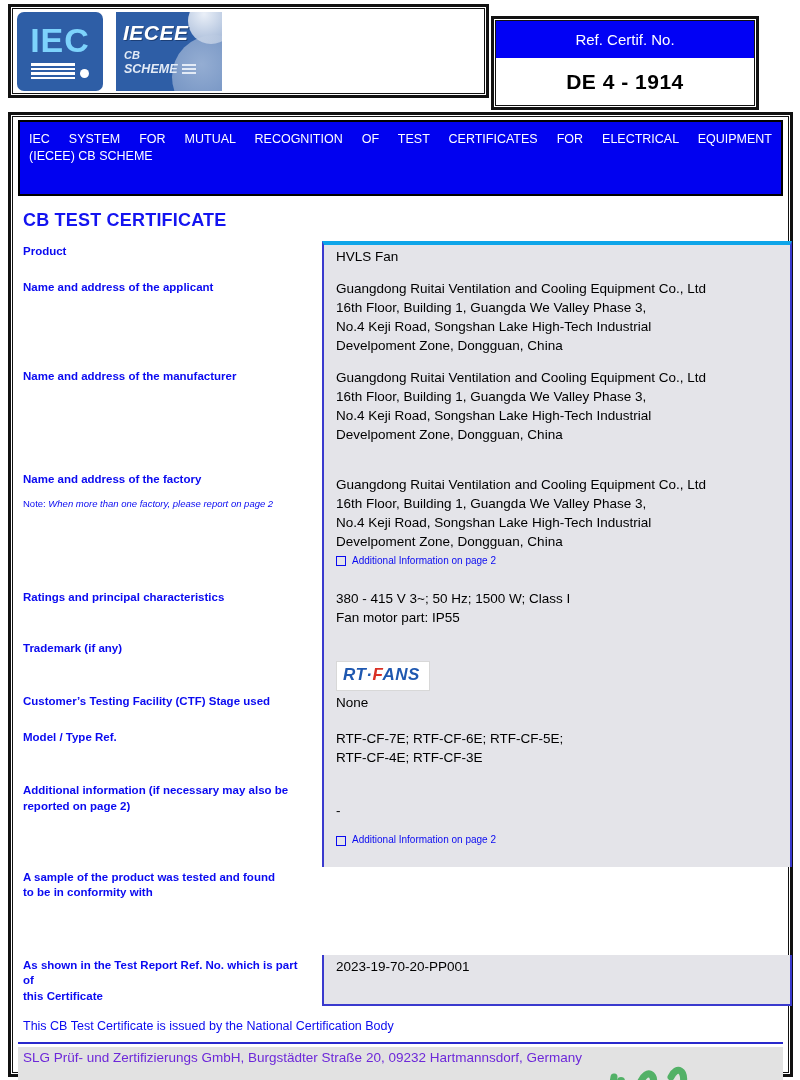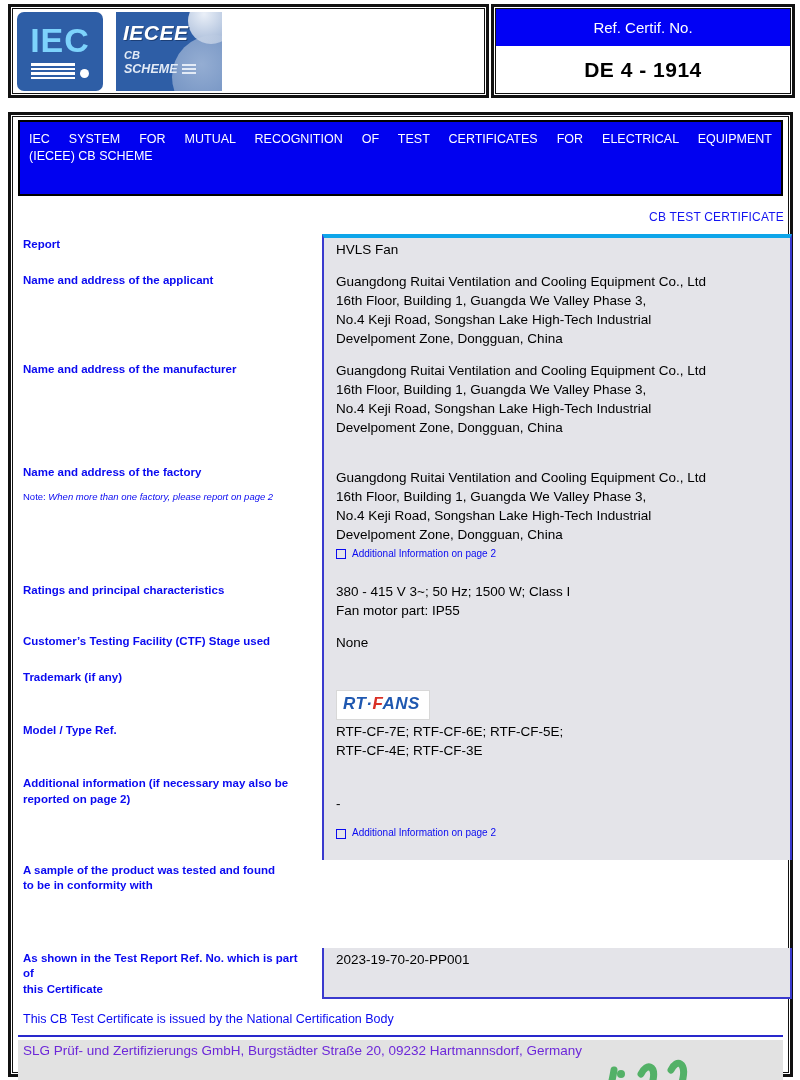--- a/index.html
+++ b/index.html
@@ -30,37 +30,37 @@
     border-radius: 50%; background: radial-gradient(circle at 35% 35%, #e8eef7, #7e9ac4); opacity: .55; }
   .iecee-title { position: relative; font-size: 21px; font-weight: bold; font-style: italic;
     margin: 9px 0 0 7px; letter-spacing: .5px; text-shadow: 1px 1px 0 #1c3f77; }
   .iecee-sub1 { position: relative; font-size: 11px; font-weight: bold; font-style: italic;
     margin: 4px 0 0 8px; color: #e3ebf6; }
   .iecee-sub2 { position: relative; font-size: 12.5px; font-weight: bold; font-style: italic;
     margin: 1px 0 0 8px; color: #e3ebf6; display: flex; align-items: center; gap: 5px; }
   .iecee-eq { display: inline-flex; flex-direction: column; gap: 2px; }
   .iecee-eq i { display: block; width: 14px; height: 2px; background: #e3ebf6; }
 
-  .hdr-right { left: 491px; top: 4px; width: 304px; height: 94px; }
+  .hdr-right { left: 491px; top: 16px; width: 268px; height: 94px; }
   .hdr-right .innerb { display: flex; flex-direction: column; }
   .ref-bar { height: 37px; background: #0101f5; color: #fff; display: flex;
     align-items: center; justify-content: center; font-size: 15px; }
   .ref-val { flex: 1; display: flex; align-items: center; justify-content: center;
     font-size: 21px; font-weight: bold; letter-spacing: .5px; color: #000; }
 
   
   .main-box { left: 8px; top: 112px; width: 785px; height: 965px; }
   .main-box .innerb { padding: 2px 4px; }
 
   .banner { margin: 1px; border: 2px solid #000; background: #0101f0; color: #fff;
     padding: 9px 9px 29px 9px; font-size: 12.5px; line-height: 1.35; }
   .banner-line1 { text-align: justify; text-align-last: justify; }
 
-  .cert-title { color: #1414f0; font-size: 12px; font-weight: 400; letter-spacing: .2px;
-    margin: 14px 0 10px 6px; text-align: right; }
+  .cert-title { color: #1414f0; font-size: 18px; font-weight: 700; letter-spacing: .2px;
+    margin: 14px 0 10px 6px; }
 
   .fields { margin-left: 6px; }
   .frow { display: grid; grid-template-columns: 299px 470px; }
   .lcell { padding: 3px 12px 0 0; color: #0a0af0; font-weight: bold; font-size: 11.5px;
     line-height: 1.35; white-space: pre-line; }
   .vcell { background: #e4e4e9; border-left: 2px solid #3a3ace; border-right: 2px solid #3a3ace;
     padding: 2px 12px 0; font-size: 13.5px; line-height: 1.42; color: #000; white-space: pre-line; }
   .vtop { border-top: 4px solid #0ea5e9; }
   .vbot { border-bottom: 2px solid #3a3ace; }
   .note { margin-top: 10px; font-size: 9.5px; font-weight: 400; }
@@ -127,21 +127,21 @@
     <div class="banner">
       <div class="banner-line1">IEC SYSTEM FOR MUTUAL RECOGNITION OF TEST CERTIFICATES FOR ELECTRICAL EQUIPMENT</div>
       <div class="banner-line2">(IECEE) CB SCHEME</div>
     </div>
 
     <div class="cert-title">CB TEST CERTIFICATE</div>
 
     <div class="fields">
 
       <div class="frow" style="min-height:36px">
-        <div class="lcell">Report</div>
+        <div class="lcell">Product</div>
         <div class="vcell vtop"><span>HVLS Fan</span></div>
       </div>
 
       <div class="frow" style="min-height:89px">
         <div class="lcell">Name and address of the applicant</div>
         <div class="vcell"><span>Guangdong Ruitai Ventilation and Cooling Equipment Co., Ltd
 16th Floor, Building 1, Guangda We Valley Phase 3,
 No.4 Keji Road, Songshan Lake High-Tech Industrial
 Develpoment Zone, Dongguan, China</span></div>
       </div>
@@ -170,30 +170,30 @@
           </div>
         </div>
       </div>
 
       <div class="frow" style="min-height:51px">
         <div class="lcell">Ratings and principal characteristics</div>
         <div class="vcell"><span>380 - 415 V 3~; 50 Hz; 1500 W; Class I
 Fan motor part: IP55</span></div>
       </div>
 
-      <div class="frow" style="min-height:36px">
-        <div class="lcell">Customer’s Testing Facility (CTF) Stage used</div>
-        <div class="vcell"><span>None</span></div>
-      </div>
-
       <div class="frow" style="min-height:39px">
         <div class="lcell">Trademark (if any)</div>
         <div class="vcell">
           <div class="tm-logo"><span class="tm-blue">RT·</span><span class="tm-red">F</span><span class="tm-blue">ANS</span></div>
         </div>
+      </div>
+
+      <div class="frow" style="min-height:36px">
+        <div class="lcell">Customer’s Testing Facility (CTF) Stage used</div>
+        <div class="vcell"><span>None</span></div>
       </div>
 
       <div class="frow" style="min-height:53px">
         <div class="lcell">Model / Type Ref.</div>
         <div class="vcell"><span>RTF-CF-7E; RTF-CF-6E; RTF-CF-5E;
 RTF-CF-4E; RTF-CF-3E</span></div>
       </div>
 
       <div class="frow" style="min-height:50px">
         <div class="lcell">Additional information (if necessary may also be

